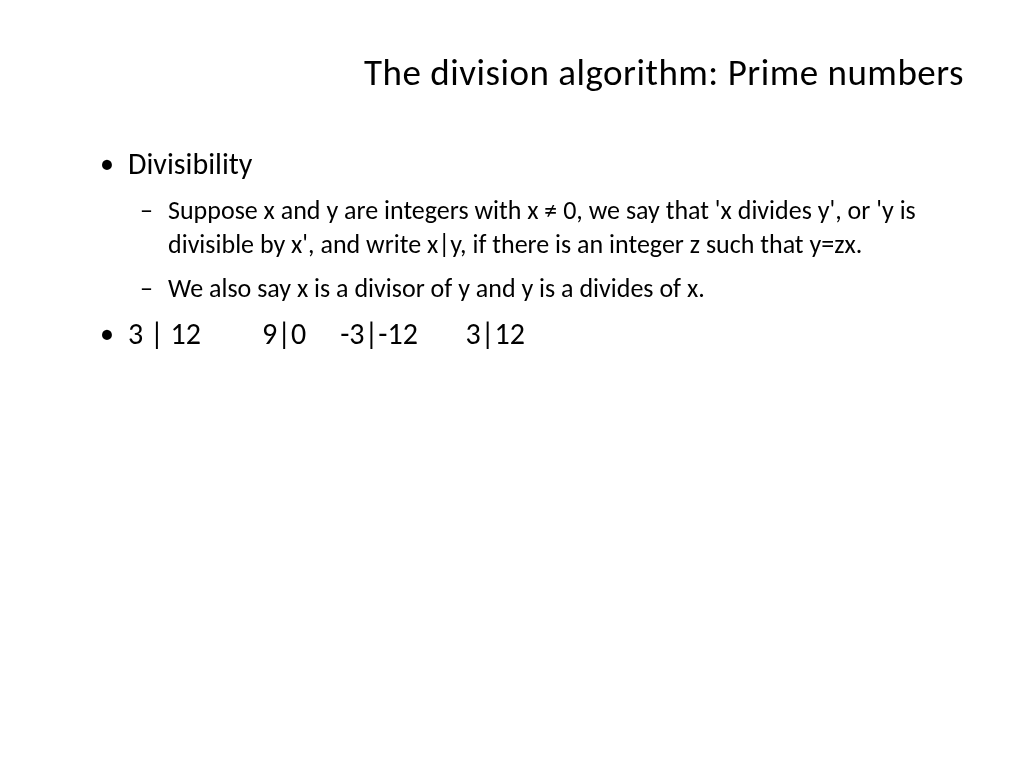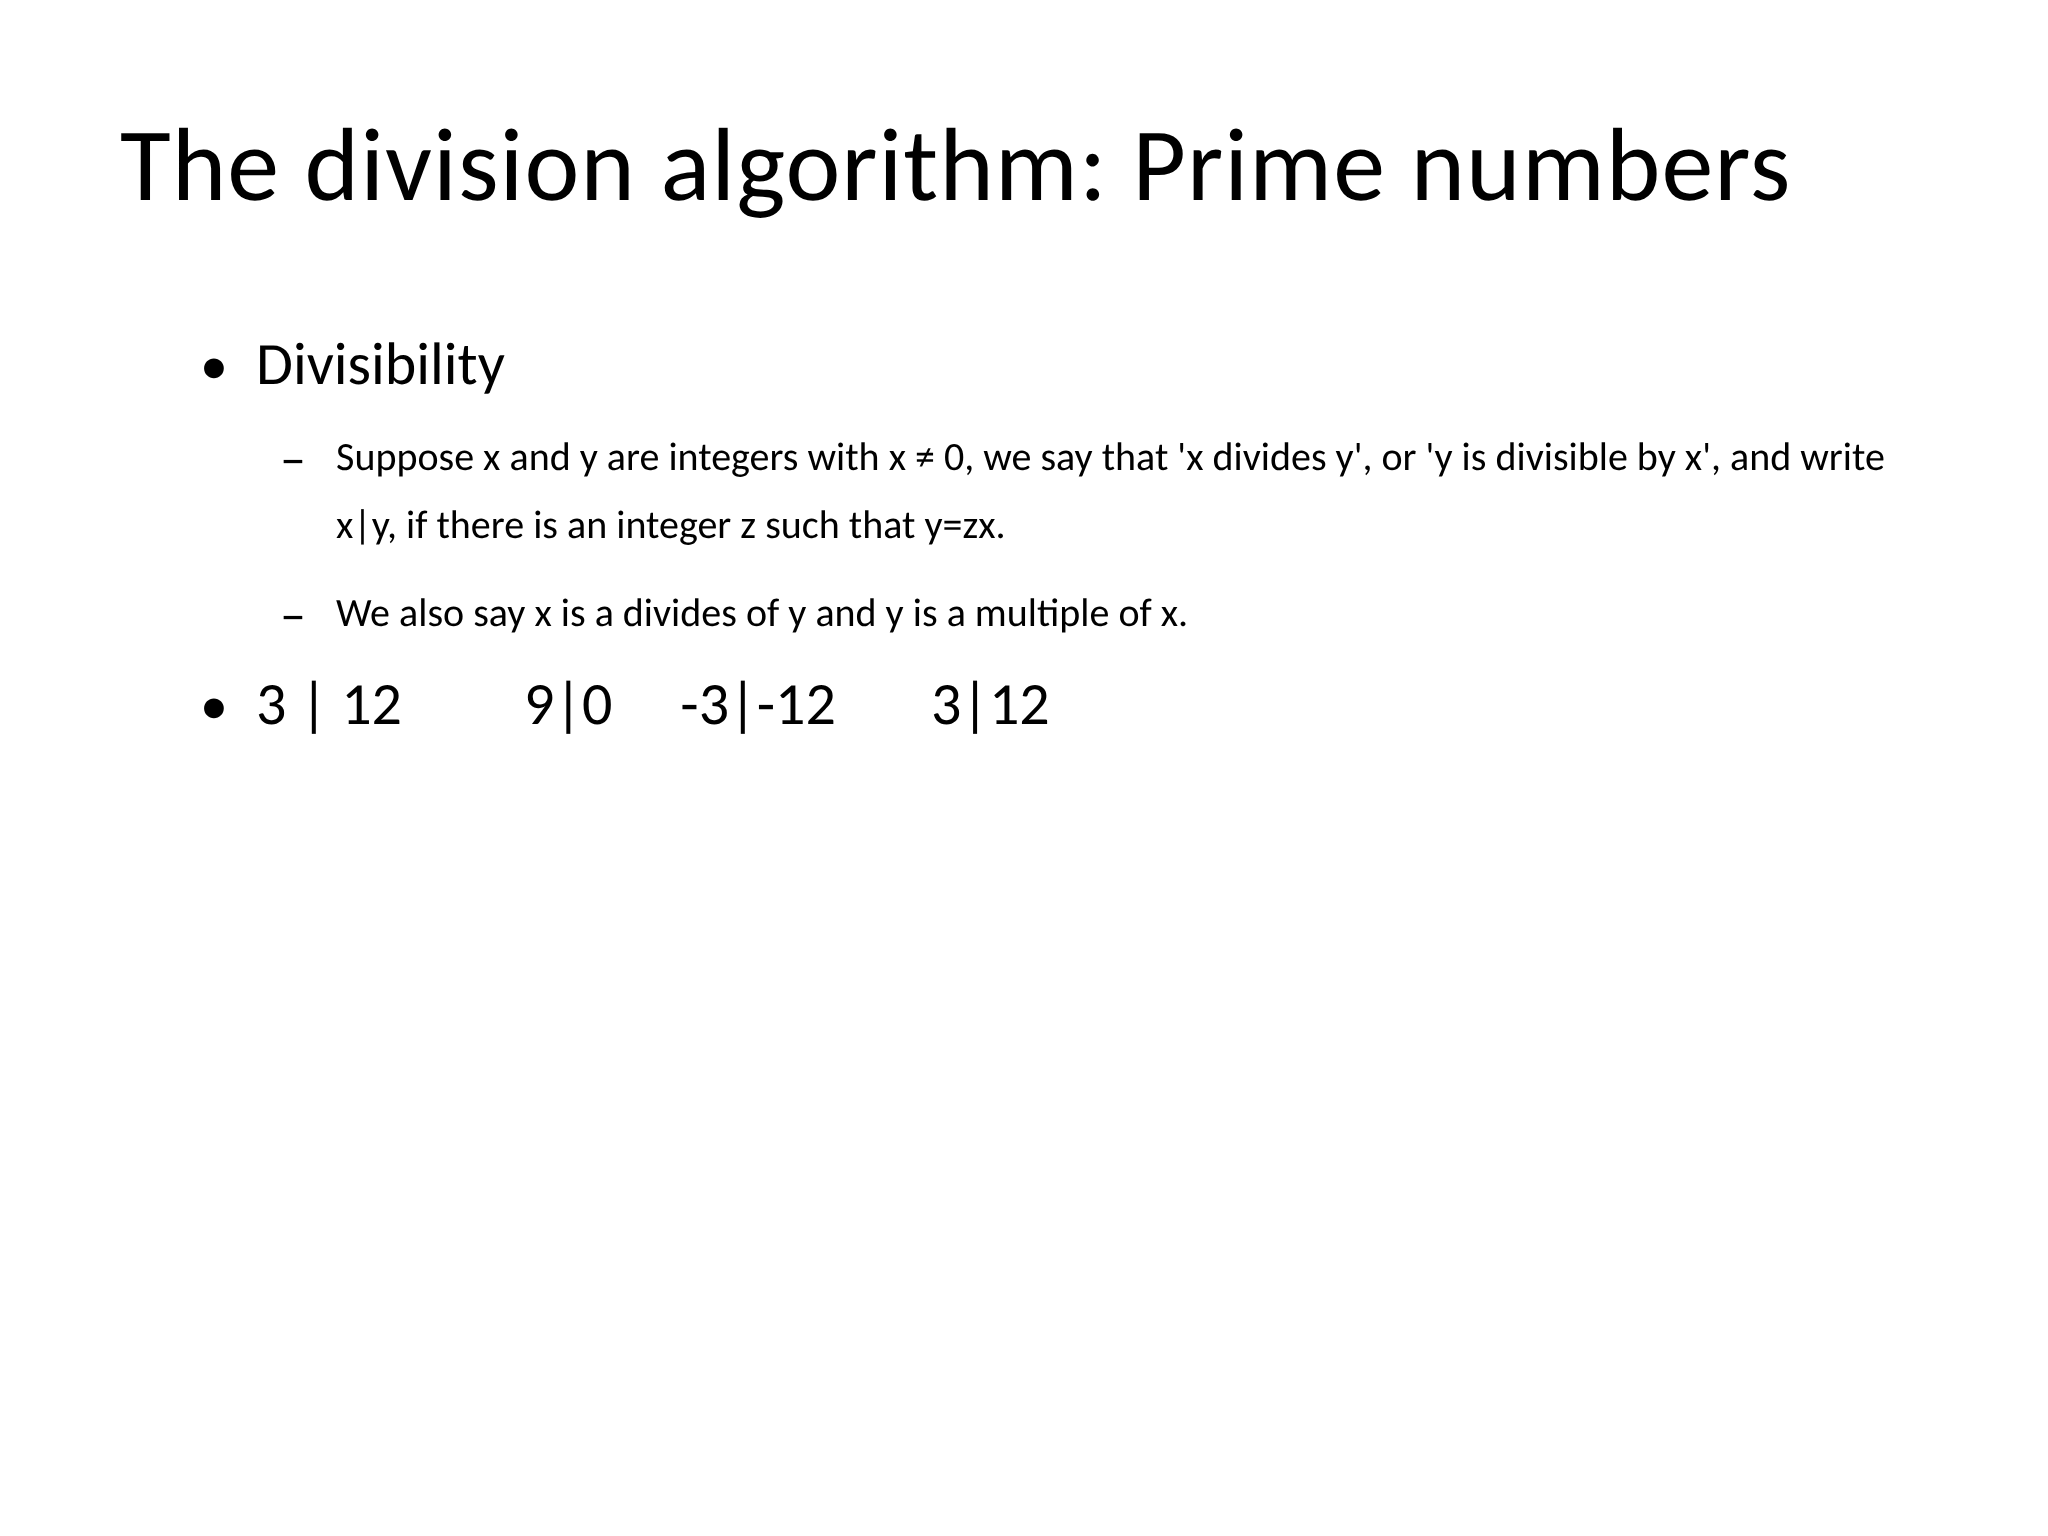--- a/index.html
+++ b/index.html
@@ -10,23 +10,23 @@
     body {
       width: 1024px;
       height: 768px;
       background: #ffffff;
       font-family: Calibri, 'Segoe UI', Arial, sans-serif;
       color: #000000;
       padding: 50px 60px 40px 60px;
       overflow: hidden;
     }
     .title {
-      font-size: 52px;
+      font-size: 37px;
       font-weight: 400;
-      text-align: left;
+      text-align: right;
       margin-bottom: 50px;
       letter-spacing: 0.5px;
     }
     .content {
       padding-left: 40px;
     }
     ul.level1 {
       list-style: none;
       margin-top: 40px;
     }
@@ -59,42 +59,42 @@
     }
     ul.level2 > li::before {
       content: "–";
       position: absolute;
       left: 0;
       top: 0;
       font-size: 26px;
       line-height: 34px;
     }
     ul.level2 > li > .item-text {
-      font-size: 20px;
+      font-size: 26px;
       line-height: 34px;
     }
     .examples {
       white-space: pre;
     }
   </style>
 </head>
 <body>
 
 <h1 class="title">The division algorithm: Prime numbers</h1>
 
 <div class="content">
   <ul class="level1">
     <li>
       <span class="item-text">Divisibility</span>
       <ul class="level2">
         <li>
           <span class="item-text">Suppose x and y are integers with x ≠ 0, we say that 'x divides y', or 'y is divisible by x', and write x|y, if there is an integer z such that y=zx.</span>
         </li>
         <li>
-          <span class="item-text">We also say x is a divides of y and y is a multiple of x.</span>
+          <span class="item-text">We also say x is a divisor of y and y is a divides of x.</span>
         </li>
       </ul>
     </li>
     <li>
       <span class="item-text examples">3 | 12         9|0     -3|-12       3|12</span>
     </li>
   </ul>
 </div>
 
 </body></html>

